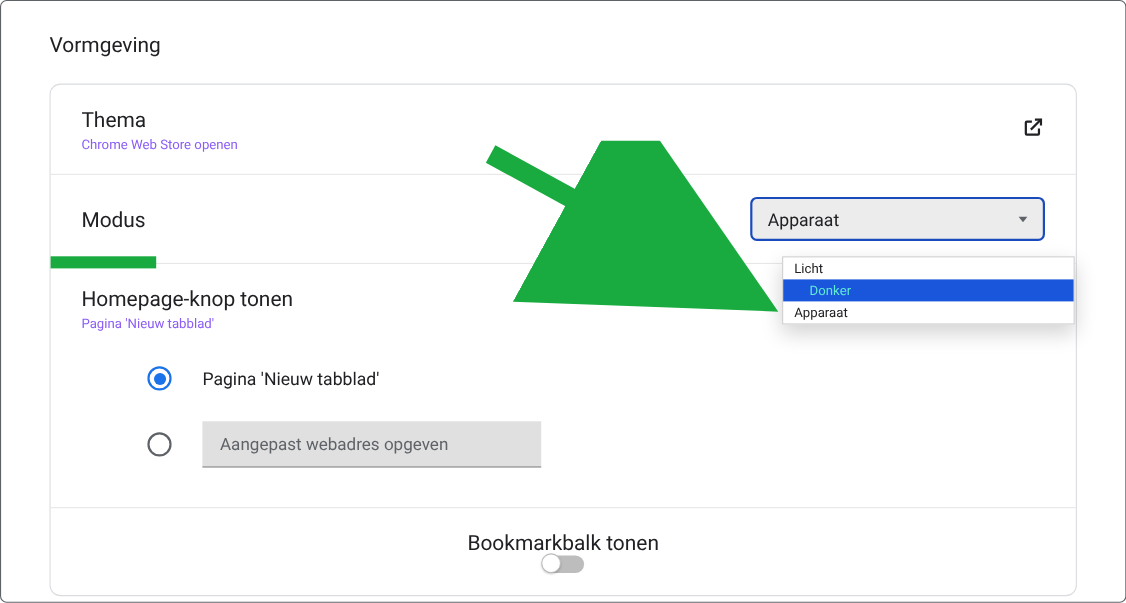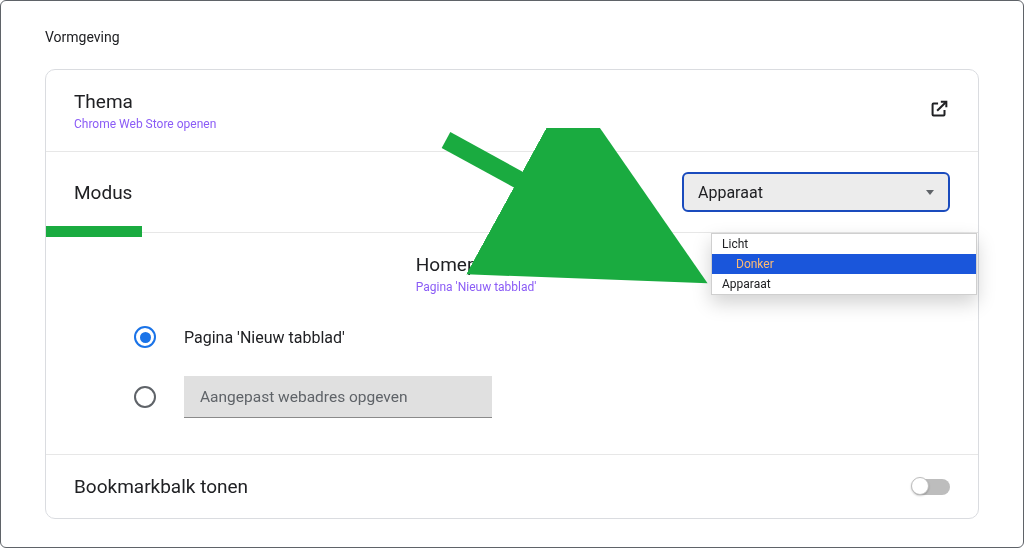--- a/index.html
+++ b/index.html
@@ -9,21 +9,21 @@
     color: #202124;
     width: 1024px;
     height: 548px;
     overflow: hidden;
     position: relative;
     border: 1px solid #5f6368;
     border-radius: 6px;
   }
   .container { padding: 28px 44px 0 44px; }
   .section-title {
-    font-size: 14px;
+    font-size: 19px;
     color: #202124;
     font-weight: 400;
     margin-bottom: 24px;
   }
   .card {
     border: 1px solid #dadce0;
     border-radius: 10px;
     padding: 0;
     background: #fff;
   }
@@ -80,21 +80,21 @@
     z-index: 30;
   }
   .dropdown-menu .item {
     padding: 3px 10px;
     font-size: 12px;
     color: #202124;
     cursor: pointer;
   }
   .dropdown-menu .item.selected {
     background: #1a56db;
-    color: #fdba74;
+    color: #5eead4;
     padding-left: 24px;
   }
   .radio-section { padding: 18px 28px 22px 28px; }
   .radio-row {
     display: flex;
     align-items: center;
     gap: 28px;
     padding: 14px 0 14px 60px;
   }
   .radio-circle {
@@ -174,21 +174,21 @@
       <div class="labels" style="position:relative;justify-content:center;">
         <div class="primary-label">Modus</div>
       </div>
       <div class="dropdown-btn">
         <span>Apparaat</span>
         <span class="caret"></span>
       </div>
       <div class="green-underline"></div>
     </div>
 
-    <div class="row noborder" style="padding-bottom:0;justify-content:center;">
+    <div class="row noborder" style="padding-bottom:0;">
       <div class="labels">
         <div class="primary-label">Homepage-knop tonen</div>
         <div class="secondary-label">Pagina 'Nieuw tabblad'</div>
       </div>
     </div>
 
     <div class="radio-section" style="border-bottom:1px solid #e7e7e7;">
       <div class="radio-row">
         <div class="radio-circle checked">
           <div class="radio-dot"></div>
@@ -196,21 +196,21 @@
         <div class="radio-label">Pagina 'Nieuw tabblad'</div>
       </div>
       <div class="radio-row">
         <div class="radio-circle"></div>
         <div class="custom-input">
           <span>Aangepast webadres opgeven</span>
         </div>
       </div>
     </div>
 
-    <div class="row" style="border-bottom:none;">
+    <div class="row" style="border-bottom:none;flex-direction:column;">
       <div class="labels">
         <div class="primary-label">Bookmarkbalk tonen</div>
       </div>
       <div class="toggle">
         <div class="knob"></div>
       </div>
     </div>
 
   </div>
 </div>

